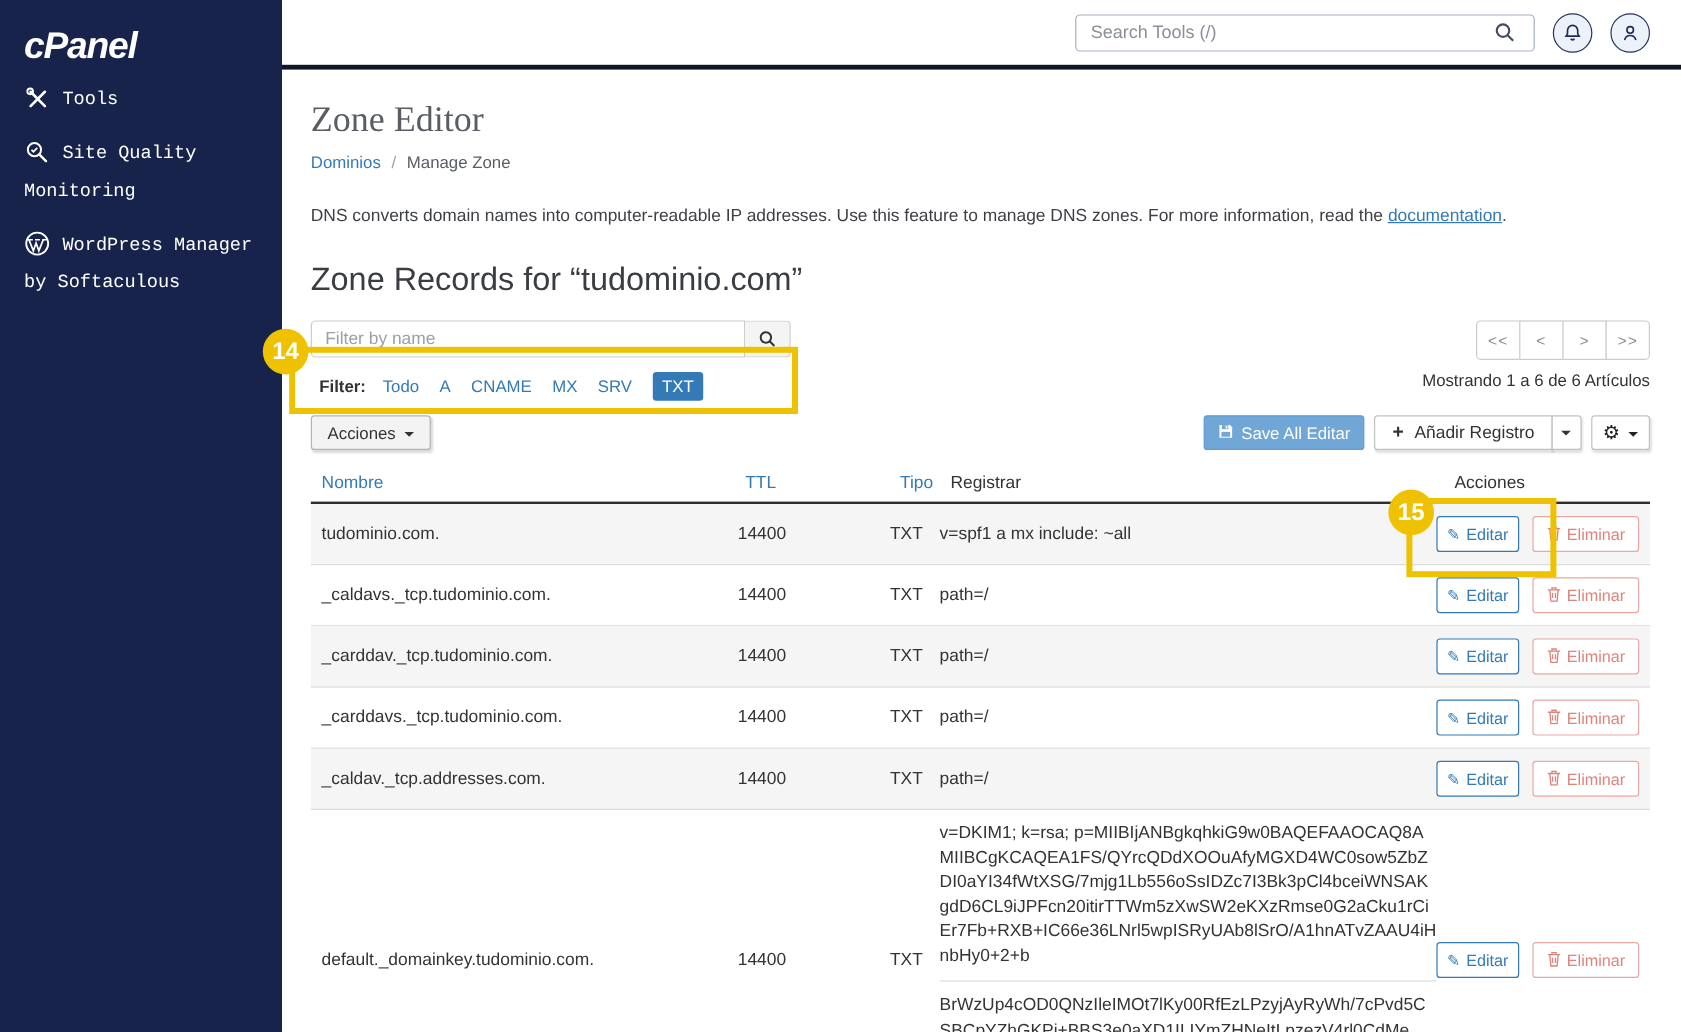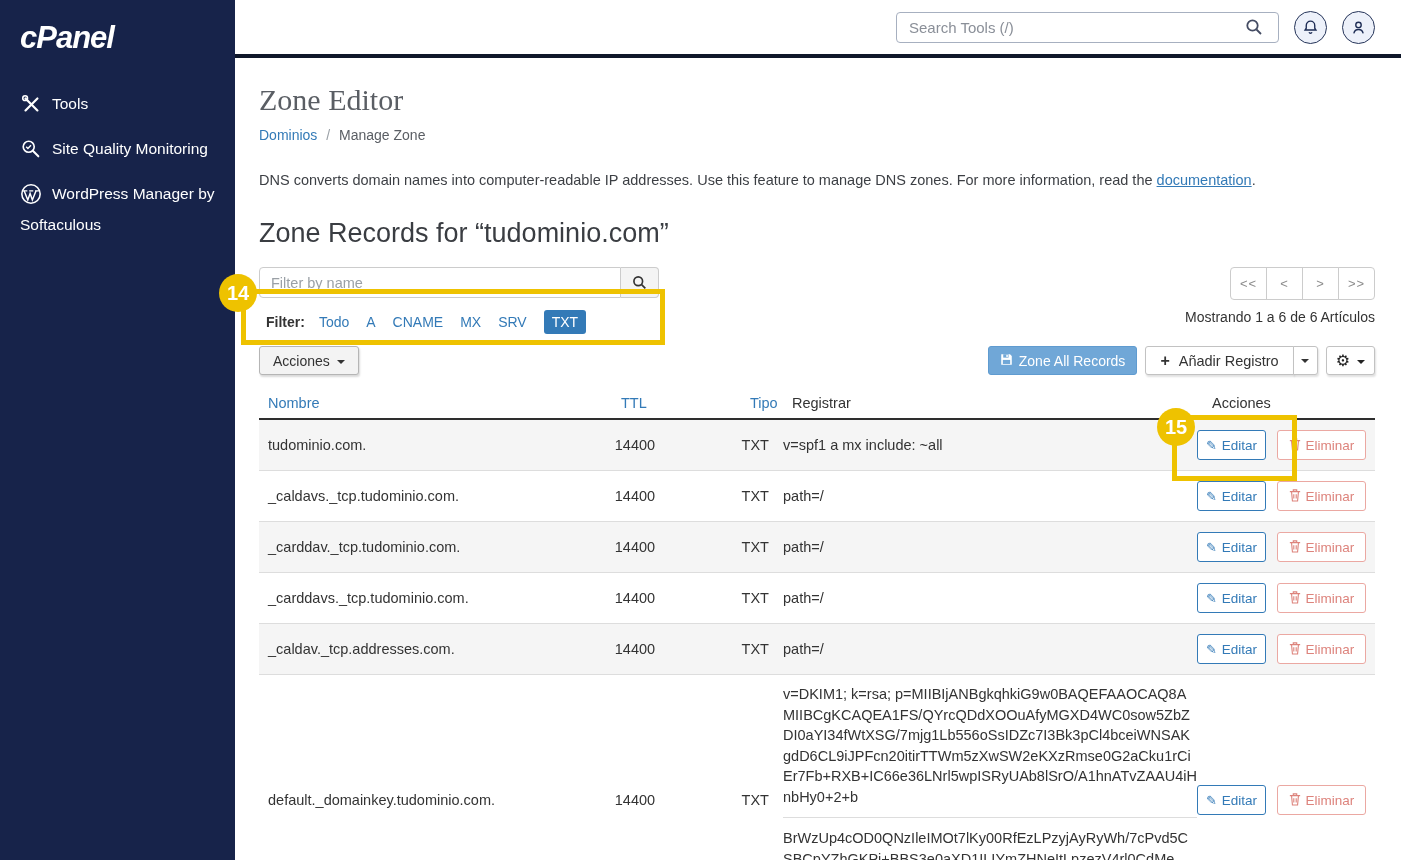--- a/index.html
+++ b/index.html
@@ -4,21 +4,21 @@
 <style>
   * { margin:0; padding:0; box-sizing:border-box; }
   html,body { background:#fff; }
   body {
     width:1401px; height:860px; position:relative; overflow:hidden;
     font-family:"Liberation Sans","DejaVu Sans",sans-serif; color:#333;
   }
   
   .sidebar { position:absolute; left:0; top:0; width:235px; height:100%; background:#17234a; z-index:2; }
   .logo { color:#fff; font-style:italic; font-weight:bold; font-size:31px; padding:20px 0 0 20px; letter-spacing:-1px; cursor:pointer; }
-  .nav { margin-top:32px; padding:0 16px 0 20px; }
+  .nav { margin-top:12px; padding:0 16px 0 20px;font-family:Liberation Mono, monospace; }
   .nav-item { color:#fff; font-size:15.5px; line-height:31px; margin-bottom:14px; cursor:pointer; }
   .nav-item svg { vertical-align:-6px; margin-right:10px; }
   
   .topbar { position:absolute; left:235px; top:0; width:1166px; height:58px; background:#fff;
     border-bottom:4px solid #0f172a; display:flex; align-items:center; padding-right:26px; z-index:1; }
   .search-wrap { position:relative; margin-left:auto; width:383px; }
   .search-input { width:100%; height:31px; border:1px solid #a7b0c0; border-radius:4px; padding:0 36px 0 12px; font-size:15px; color:#333; outline:none; }
   .search-input::placeholder { color:#8a8f98; }
   .search-icon-btn { position:absolute; right:2px; top:2px; width:32px; height:27px; background:transparent; border:0; cursor:pointer; }
   .circle-btn { width:33px; height:33px; border-radius:50%; border:1.5px solid #253459; background:#edf1fa;
@@ -212,21 +212,21 @@
       <div class="toolbar-right">
         <button class="btn-save">
           <span>
             <svg width="13" height="13" viewBox="0 0 16 16">
                 <path d="M1.5 1.5h10.8l2.2 2.2v10.8H1.5z" fill="#fff"></path>
                 <rect x="4" y="1.5" width="6.5" height="4.2" fill="#70a7d7"></rect>
                 <rect x="7.8" y="2.2" width="1.8" height="2.8" fill="#fff"></rect>
                 <rect x="3.5" y="8.5" width="9" height="5" fill="#70a7d7"></rect>
               </svg>
           </span>
-          <span>Zone All Records</span>
+          <span>Save All Editar</span>
         </button>
         <div class="add-group">
           <button class="btn-add">
             <span class="plus">+</span>
             <span>Añadir Registro</span>
           </button>
           <button class="btn-add-caret"><span class="caret" style="margin-left:0;"></span></button>
         </div>
         <button class="btn-gear">
           <span style="font-size:16px;">⚙</span><span class="caret"></span>

